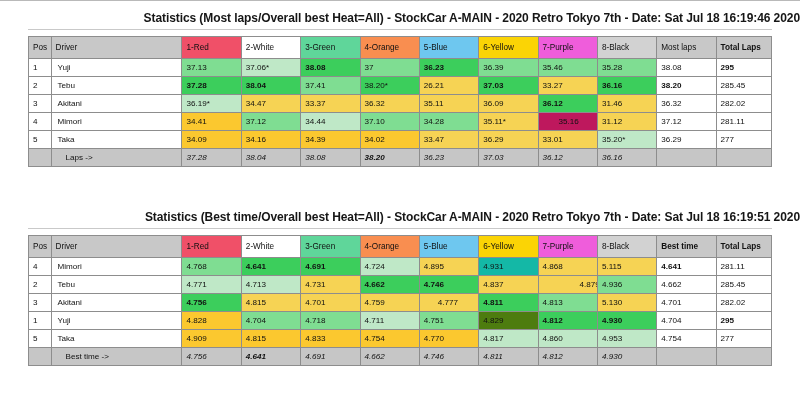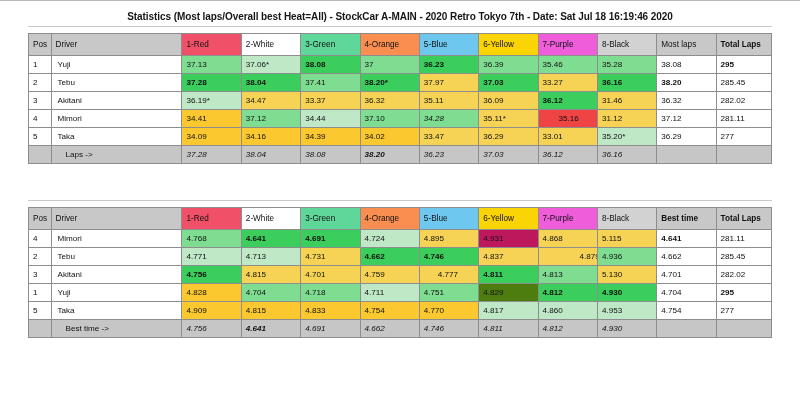--- a/index.html
+++ b/index.html
@@ -14,22 +14,22 @@
   .panel { position: absolute; left: 0; width: 800px; }
   .panel-top { top: 0; height: 196px; }
   .panel-bottom { top: 196px; height: 198px; }
 
   .hr-top {
     position: absolute; left: 0; top: 0; width: 800px; height: 1px;
     background: #b9b9b9;
   }
 
   .stats-title {
-    text-align: center;
-    font-size: 10px;
+    text-align: right;
+    font-size: 12px;
     font-weight: bold;
     color: #161616;
     letter-spacing: -0.08px;
     white-space: nowrap;
   }
   .title-rule {
     height: 1px; background: #c9c9c9;
     margin: 4px 28px 0 28px;
   }
 
@@ -126,22 +126,22 @@
             <td style="background: rgb(127, 221, 146);">35.28</td>
             <td class="cell-white">38.08</td>
             <td class="cell-white" style="font-weight: bold;">295</td>
           </tr>
           <tr>
             <td class="cell-white">2</td>
             <td class="cell-white" style="padding-left: 6px;">Tebu</td>
             <td style="background: rgb(60, 206, 92); font-weight: bold;">37.28</td>
             <td style="background: rgb(60, 206, 92); font-weight: bold;">38.04</td>
             <td style="background: rgb(127, 221, 146);">37.41</td>
-            <td style="background: rgb(60, 206, 92); font-weight: bold; margin-left: 40px;">38.20*</td>
-            <td style="background: rgb(246, 211, 84);">37.97</td>
+            <td style="background: rgb(60, 206, 92); font-weight: normal; margin-left: 40px;">38.20*</td>
+            <td style="background: rgb(246, 211, 84);">26.21</td>
             <td style="background: rgb(60, 206, 92); font-weight: bold;">37.03</td>
             <td style="background: rgb(246, 211, 84);">33.27</td>
             <td style="background: rgb(60, 206, 92); font-weight: bold;">36.16</td>
             <td class="cell-white" style="font-weight: bold;">38.20</td>
             <td class="cell-white">285.45</td>
           </tr>
           <tr>
             <td class="cell-white">3</td>
             <td class="cell-white" style="padding-left: 6px;">Akitani</td>
             <td style="background: rgb(191, 232, 199);">36.19*</td>
@@ -155,23 +155,23 @@
             <td class="cell-white">36.32</td>
             <td class="cell-white">282.02</td>
           </tr>
           <tr>
             <td class="cell-white">4</td>
             <td class="cell-white" style="padding-left: 6px;">Mimori</td>
             <td style="background: rgb(251, 200, 47);">34.41</td>
             <td style="background: rgb(127, 221, 146);">37.12</td>
             <td style="background: rgb(191, 232, 199);">34.44</td>
             <td style="background: rgb(127, 221, 146);">37.10</td>
-            <td style="background: rgb(127, 221, 146); font-style: italic;">34.28</td>
+            <td style="background: rgb(127, 221, 146);">34.28</td>
             <td style="background: rgb(246, 211, 84);">35.11*</td>
-            <td style="background: #ef4444; padding-left: 20px;">35.16</td>
+            <td style="background: #be185d; padding-left: 20px;">35.16</td>
             <td style="background: rgb(246, 211, 84);">31.12</td>
             <td class="cell-white">37.12</td>
             <td class="cell-white">281.11</td>
           </tr>
           <tr>
             <td class="cell-white">5</td>
             <td class="cell-white" style="padding-left: 6px;">Taka</td>
             <td style="background: rgb(251, 200, 47);">34.09</td>
             <td style="background: rgb(251, 200, 47);">34.16</td>
             <td style="background: rgb(251, 200, 47);">34.39</td>
@@ -197,20 +197,21 @@
             <td>36.12</td>
             <td>36.16</td>
             <td class="empty"></td>
             <td class="empty"></td>
           </tr>
         </tfoot>
     </table>
   </div>
 
   <div class="panel panel-bottom">
+    <div class="stats-title" style="margin-top:14px;">Statistics (Best time/Overall best Heat=All) - StockCar A-MAIN - 2020 Retro Tokyo 7th - Date: Sat Jul 18 16:19:51 2020</div>
     <div class="title-rule"></div>
     <table class="stats">
       <colgroup>
         <col class="c-pos">
           <col class="c-driver">
         <col class="c-heat">
           <col class="c-heat">
           <col class="c-heat">
           <col class="c-heat">
         <col class="c-heat">
@@ -238,21 +239,21 @@
       </thead>
       <tbody id="t2body">
           <tr>
             <td class="cell-white">4</td>
             <td class="cell-white" style="padding-left: 6px;">Mimori</td>
             <td style="background: rgb(127, 221, 146);">4.768</td>
             <td style="background: rgb(60, 206, 92); font-weight: bold;">4.641</td>
             <td style="background: rgb(60, 206, 92); font-weight: bold;">4.691</td>
             <td style="background: rgb(191, 232, 199);">4.724</td>
             <td style="background: rgb(246, 211, 84);">4.895</td>
-            <td style="background: #be185d;">4.931</td>
+            <td style="background: #14b8a6;">4.931</td>
             <td style="background: rgb(246, 211, 84);">4.868</td>
             <td style="background: rgb(246, 211, 84);">5.115</td>
             <td class="cell-white" style="font-weight: bold;">4.641</td>
             <td class="cell-white">281.11</td>
           </tr>
           <tr>
             <td class="cell-white">2</td>
             <td class="cell-white" style="padding-left: 6px;">Tebu</td>
             <td style="background: rgb(191, 232, 199);">4.771</td>
             <td style="background: rgb(191, 232, 199);">4.713</td>

